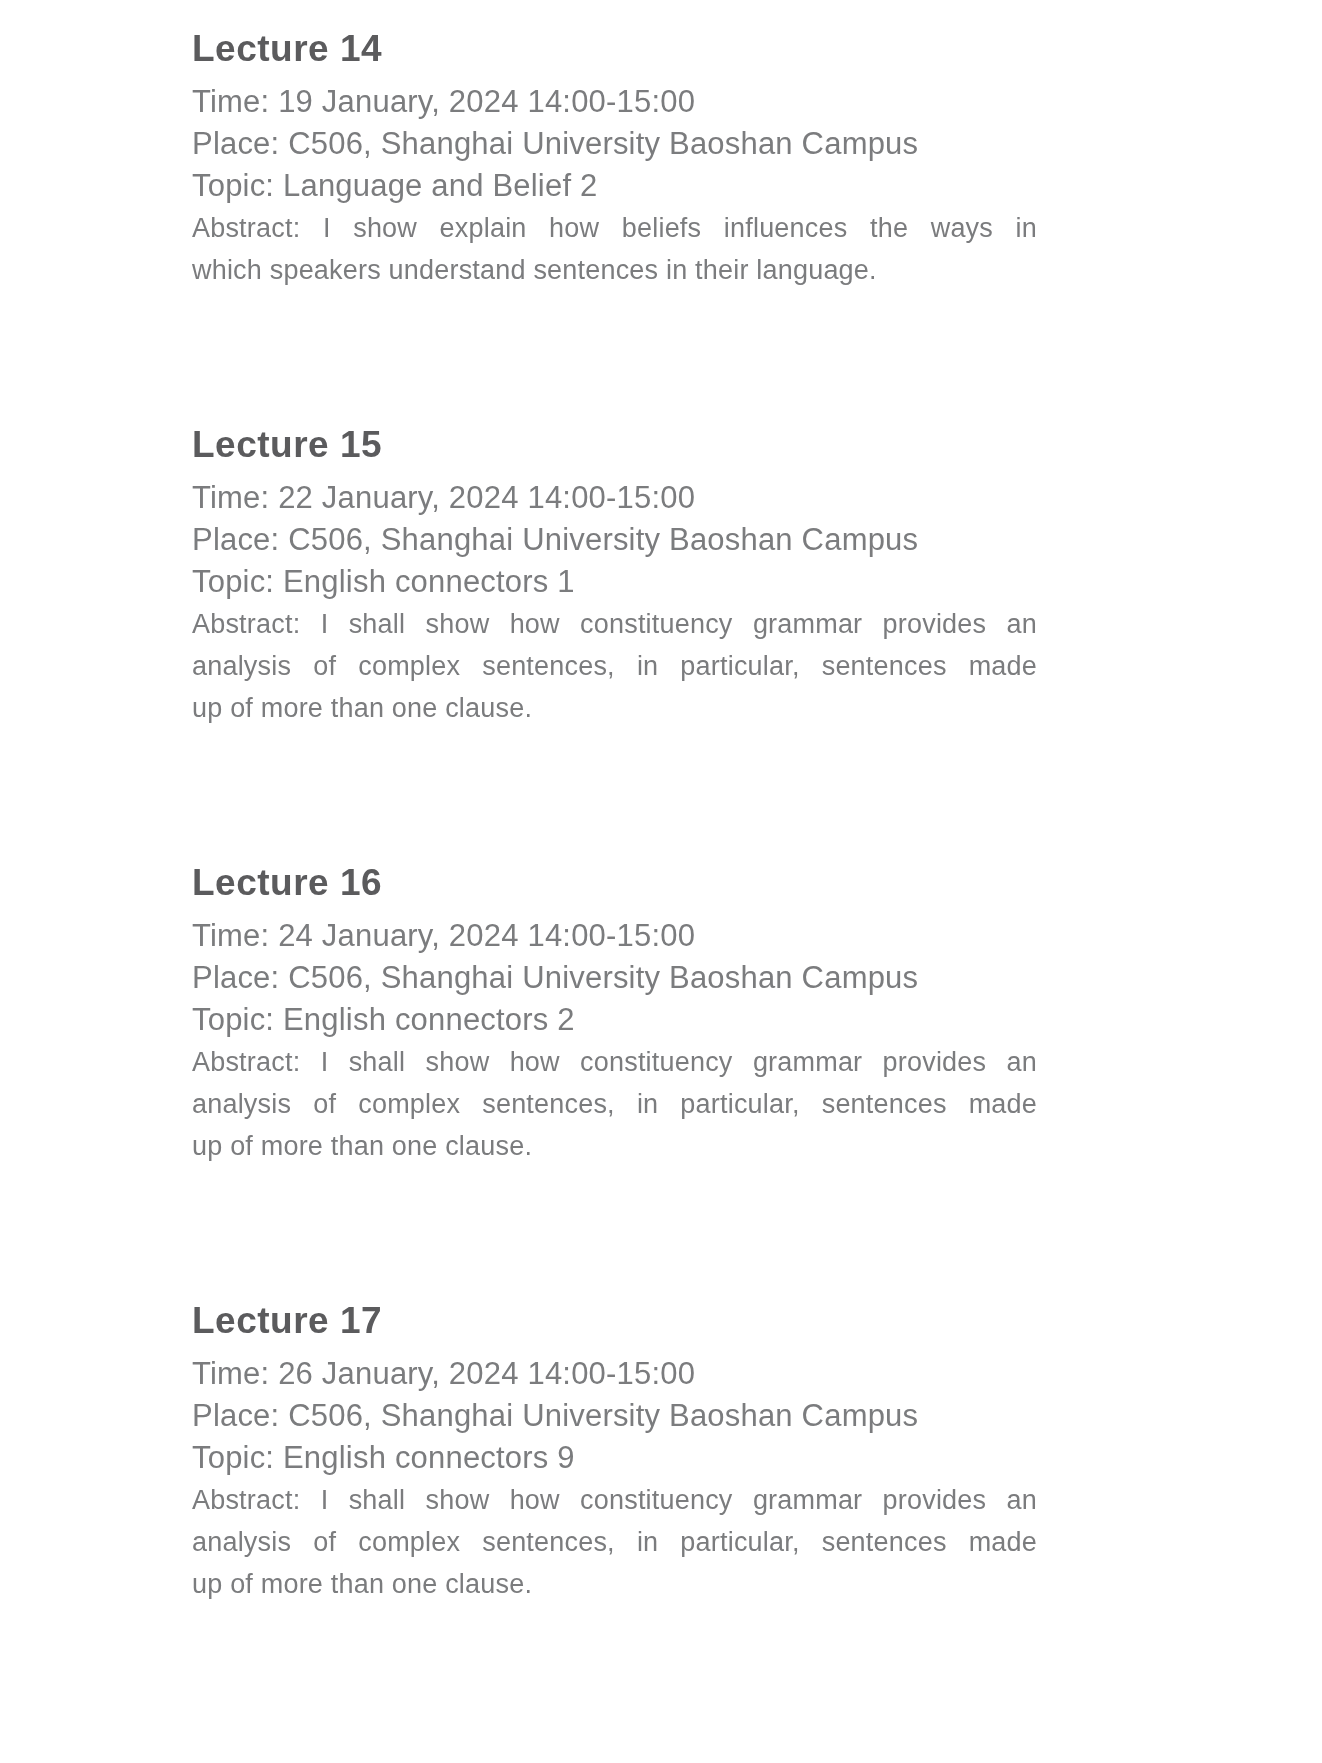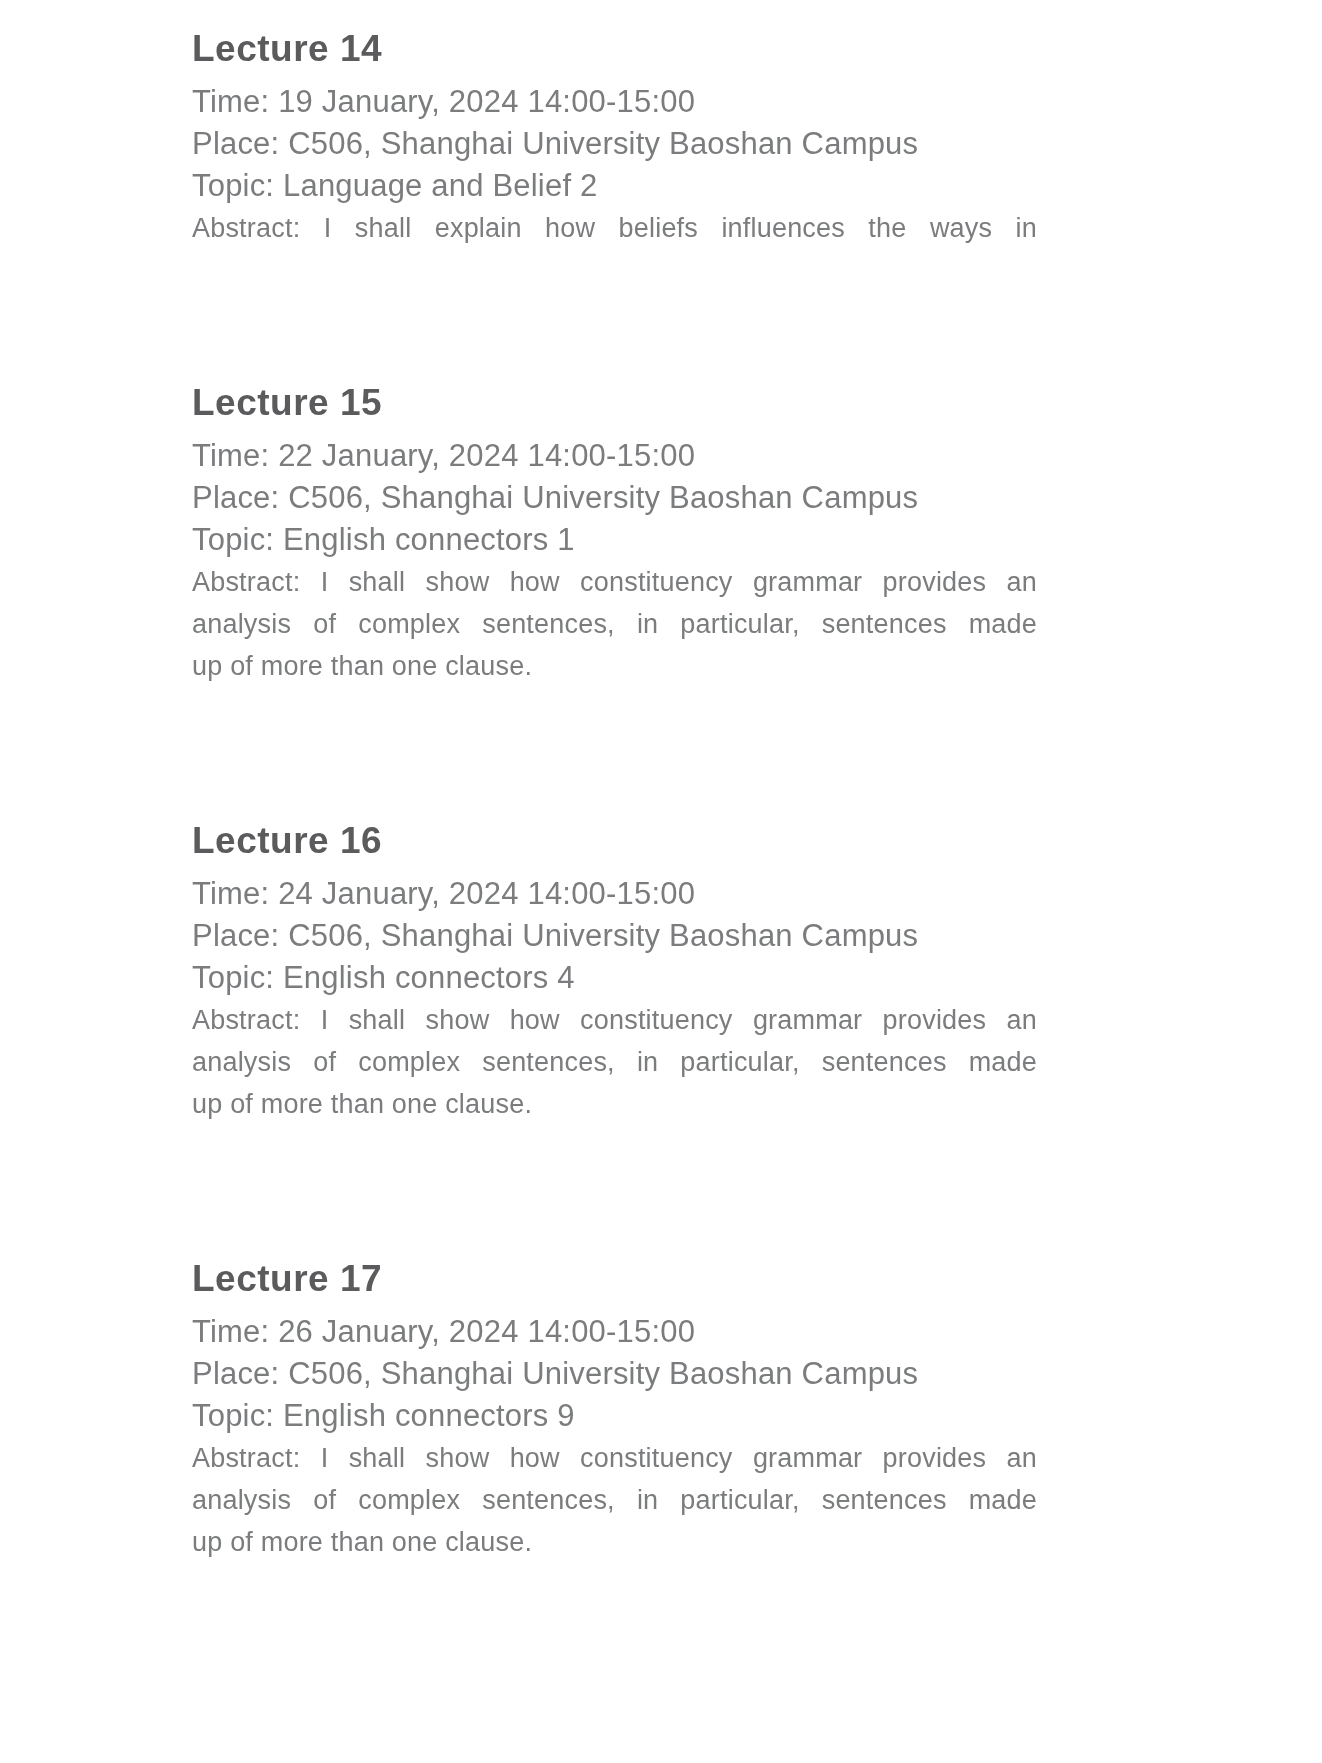--- a/index.html
+++ b/index.html
@@ -52,38 +52,39 @@
 <body>
 
 <div class="page">
   <div class="content">
 
     <div class="lecture-section">
       <h2 class="lecture-title">Lecture 14</h2>
       <div class="body-line">Time: 19 January, 2024 14:00-15:00</div>
       <div class="body-line">Place: C506, Shanghai University Baoshan Campus</div>
       <div class="body-line">Topic: Language and Belief 2</div>
-      <div class="abs-line stretch">Abstract: I shall explain how beliefs influences the ways in</div>
+      <div class="abs-line stretch">Abstract: I show explain how beliefs influences the ways in</div>
+      <div class="abs-line">which speakers understand sentences in their language.</div>
     </div>
 
     <div class="lecture-section">
       <h2 class="lecture-title">Lecture 15</h2>
       <div class="body-line">Time: 22 January, 2024 14:00-15:00</div>
       <div class="body-line">Place: C506, Shanghai University Baoshan Campus</div>
       <div class="body-line">Topic: English connectors 1</div>
       <div class="abs-line stretch">Abstract: I shall show how constituency grammar provides an</div>
       <div class="abs-line stretch">analysis of complex sentences, in particular, sentences made</div>
       <div class="abs-line">up of more than one clause.</div>
     </div>
 
     <div class="lecture-section">
       <h2 class="lecture-title">Lecture 16</h2>
       <div class="body-line">Time: 24 January, 2024 14:00-15:00</div>
       <div class="body-line">Place: C506, Shanghai University Baoshan Campus</div>
-      <div class="body-line">Topic: English connectors 4</div>
+      <div class="body-line">Topic: English connectors 2</div>
       <div class="abs-line stretch">Abstract: I shall show how constituency grammar provides an</div>
       <div class="abs-line stretch">analysis of complex sentences, in particular, sentences made</div>
       <div class="abs-line">up of more than one clause.</div>
     </div>
 
     <div class="lecture-section">
       <h2 class="lecture-title">Lecture 17</h2>
       <div class="body-line">Time: 26 January, 2024 14:00-15:00</div>
       <div class="body-line">Place: C506, Shanghai University Baoshan Campus</div>
       <div class="body-line">Topic: English connectors 9</div>

